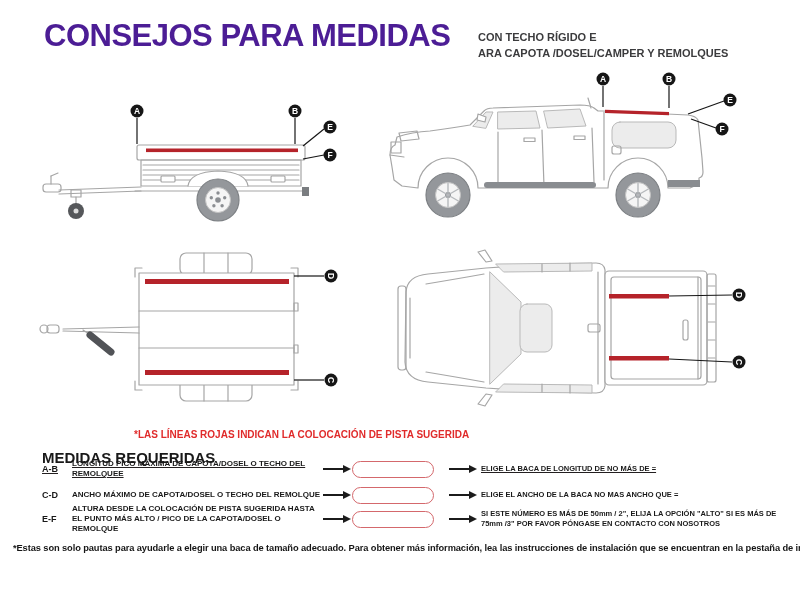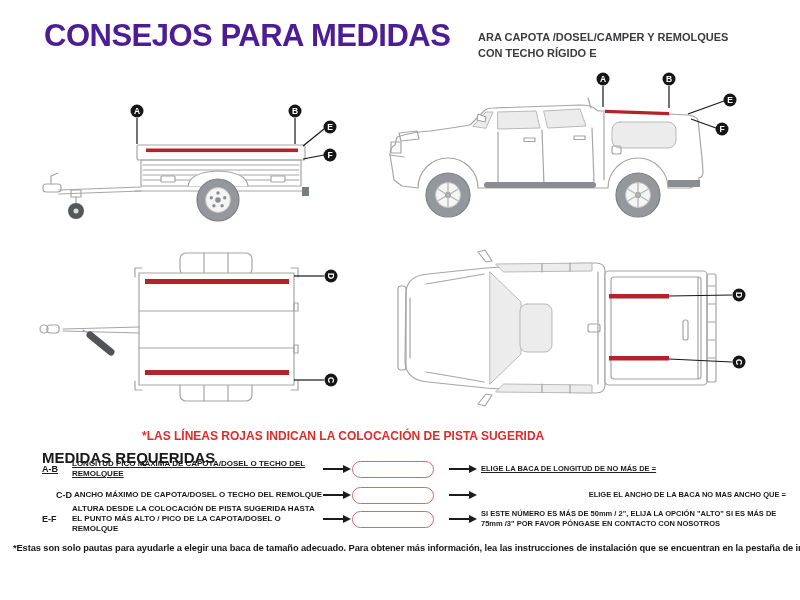--- a/index.html
+++ b/index.html
@@ -14,43 +14,43 @@
   #svg-truck-side{left:372px;top:62px;}
   #svg-trailer-top{left:35px;top:245px;}
   #svg-truck-top{left:392px;top:242px;}
   .sketch{stroke:#a6a6a6;fill:none;stroke-width:1.2;stroke-linecap:round;stroke-linejoin:round;}
   .glass{fill:#ececec;stroke:#b9b9b9;stroke-width:1;}
   .marker-circle{fill:#161616;stroke:none;}
   .marker-letter{fill:#ffffff;font-family:"Liberation Sans",sans-serif;font-size:8.5px;
                  font-weight:bold;text-anchor:middle;}
   .leader{stroke:#161616;stroke-width:1.2;fill:none;}
   .legend-heading{position:absolute;left:42px;top:449px;font-size:15px;font-weight:bold;color:#191919;}
-  .legend-note{position:absolute;left:134px;top:429px;font-size:12px;font-weight:bold;color:#e02b2b;margin-left:8px;}
+  .legend-note{position:absolute;left:134px;top:429px;font-size:10px;font-weight:bold;color:#e02b2b;}
   .mrow{position:absolute;left:42px;width:744px;display:flex;align-items:center;}
   .row1{top:455px;height:28px;text-decoration:underline;}
-  .row2{top:486px;height:18px;text-align:right;}
+  .row2{top:486px;height:18px;}
   .row3{top:504px;height:30px;}
   .c-range{width:30px;flex:none;font-size:9px;font-weight:bold;color:#191919;}
   .c-desc{width:250px;flex:none;font-size:8px;font-weight:bold;line-height:10px;color:#191919;}
   .c-arr{width:30px;flex:none;display:flex;align-items:center;}
   .c-pill{width:82px;height:17px;flex:none;border:1.5px solid #d4686c;border-radius:10px;
           box-sizing:border-box;margin-right:14px;background:#fff;}
   .c-advice{flex:1;font-size:7.5px;font-weight:bold;line-height:10px;color:#191919;padding-left:3px;}
   .footer{position:absolute;left:13px;top:543px;width:784px;font-size:9.3px;font-weight:bold;
           color:#161616;white-space:nowrap;letter-spacing:-0.1px;}
 </style>
 </head>
 <body>
 
 <div class="page">
 
   <div class="title">CONSEJOS PARA MEDIDAS</div>
   <div class="subtitle">
+    <div>CON TECHO RÍGIDO E</div>
     <div>ARA CAPOTA /DOSEL/CAMPER Y REMOLQUES</div>
-    <div>CON TECHO RÍGIDO E</div>
   </div>
 
   <svg id="svg-trailer-side" class="diagram" width="340" height="150" viewBox="0 0 340 150">
     <g class="sketch">
       <rect x="122" y="57" width="168" height="15" rx="2"></rect>
       <rect x="126" y="72" width="160" height="26"></rect>
       <line x1="128" y1="77" x2="284" y2="77"></line>
       <line x1="128" y1="82" x2="284" y2="82"></line>
       <line x1="128" y1="87" x2="284" y2="87"></line>
       <line x1="128" y1="92" x2="284" y2="92"></line>

